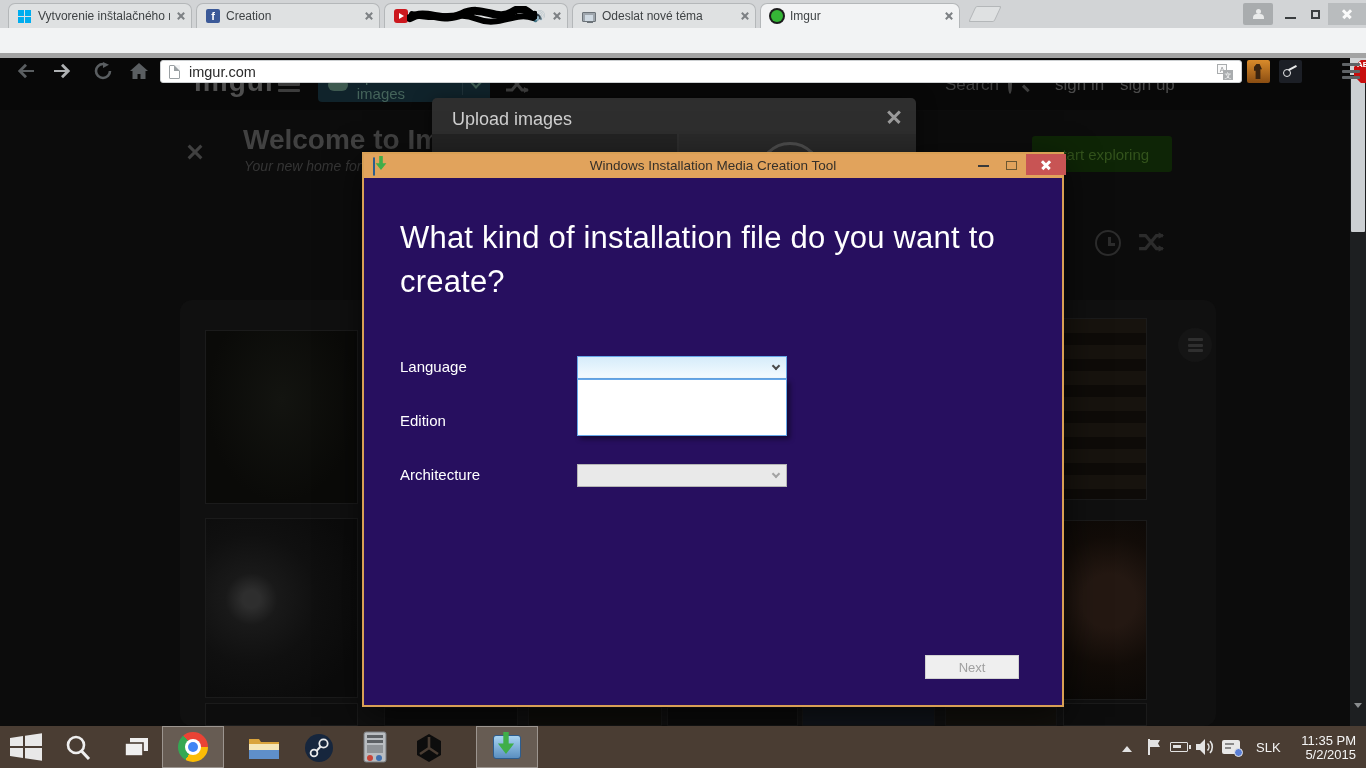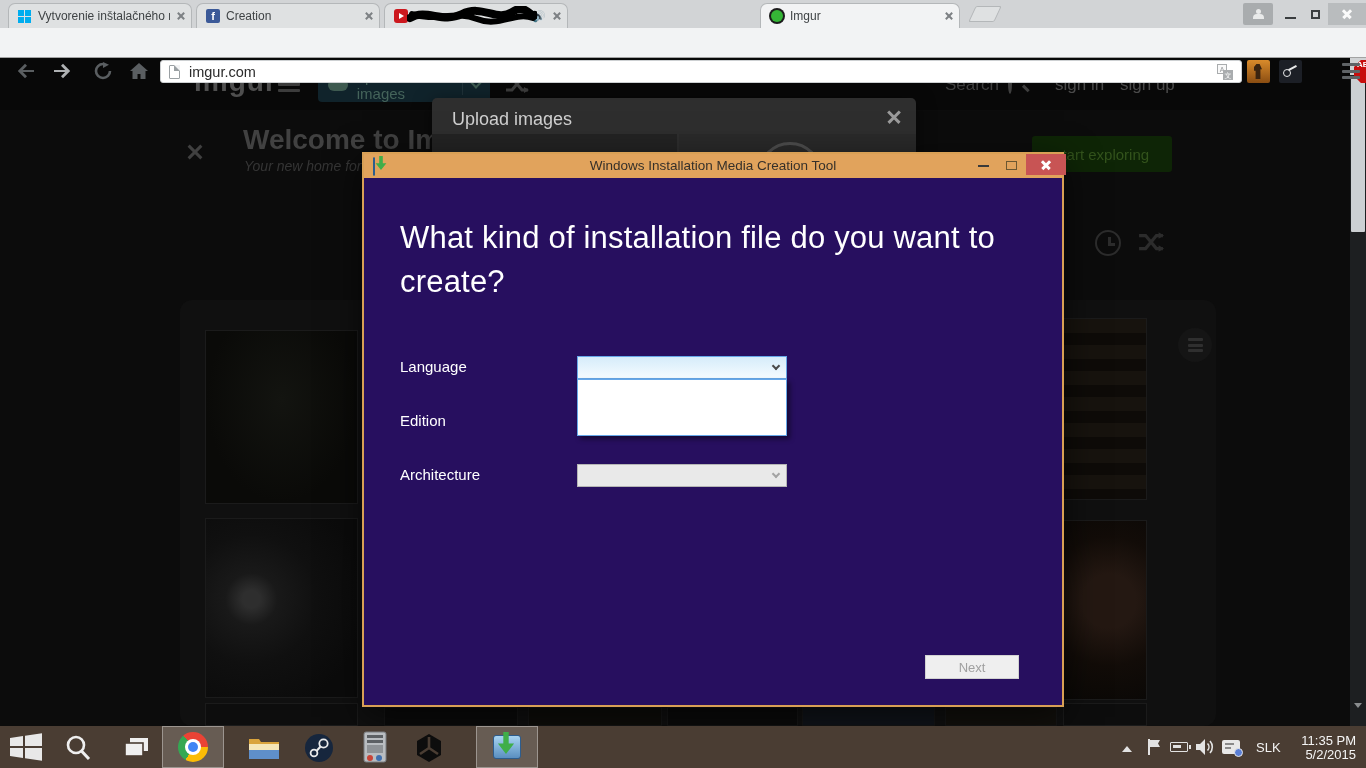--- a/index.html
+++ b/index.html
@@ -38,21 +38,21 @@
   .person { width:10px; height:10px; position:relative; }
   .person::before { content:""; position:absolute; left:3px; top:0; width:5px; height:5px; border-radius:50%; background:#e9eaea; }
   .person::after { content:""; position:absolute; left:0; top:5px; width:11px; height:5px; border-radius:4px 4px 0 0; background:#e9eaea; }
   #btn-min span { width:11px; height:2px; background:#3a3d3f; margin-top:8px; }
   #btn-restore span { width:9px; height:9px; border:2px solid #3a3d3f; background:transparent; }
   #btn-close-chrome { left:1328px; width:38px; background:#b9bcbe; }
   #btn-close-chrome .x-icon { width:11px; height:11px; }
   #btn-close-chrome .x-icon::before, #btn-close-chrome .x-icon::after { background:#fafafa; height:2.5px; }
 
   
-  #toolbar { left:0; top:28px; width:1366px; height:30px; background:#f2f3f4; border-bottom:1px solid #a3a3a3; z-index:2; }
+  #toolbar { left:0; top:28px; width:1366px; height:30px; background:#f2f3f4; border-bottom:5px solid #a3a3a3; z-index:2; }
   .tbtn { top:31px; width:26px; height:24px; display:flex; align-items:center; justify-content:center; }
   #omnibox { left:160px; top:32px; width:1082px; height:23px; background:#fff; border:1px solid #cdd0d2; border-radius:3px; display:flex; align-items:center; padding:0 8px; gap:9px; }
   .doc-icon { width:11px; height:14px; border:1.5px solid #9aa0a3; border-radius:1px; position:relative; background:#fff; }
   .doc-icon::after { content:""; position:absolute; right:-1px; top:-1px; border:3px solid #f2f3f4; border-left-color:#9aa0a3; border-bottom-color:#9aa0a3; }
   #url-text { font-size:14.5px; color:#2b2b2b; }
   .translate-ic { margin-left:auto; width:16px; height:16px; position:relative; opacity:.75; }
   .translate-ic i { position:absolute; width:10px; height:10px; border:1px solid #8d9194; background:#f8f8f8; font-style:normal; font-size:7px; text-align:center; line-height:9px; color:#6d7174; }
   .translate-ic i+i { left:6px; top:6px; background:#8d9194; color:#fff; }
   .ext { top:32px; width:23px; height:23px; border-radius:2px; }
   #ext-csgo { left:1247px; background:linear-gradient(#d98b2b,#8a4d12); }
@@ -196,20 +196,25 @@
     <div class="abs tab" style="left:384px;width:184px;">
       <span class="fav fav-yt"></span>
       <span class="tab-title"></span>
       <svg class="scribble" width="130" height="20" viewBox="0 0 130 20">
         <path d="M3,12 C20,2 35,18 55,8 S90,16 105,6 S125,14 128,9" stroke="#000" stroke-width="8" fill="none" stroke-linecap="round"></path>
         <path d="M5,8 C28,16 48,4 70,13 S108,5 126,12" stroke="#000" stroke-width="6" fill="none" stroke-linecap="round"></path>
       </svg>
       <span class="speaker-sm">🔊</span>
       <span class="x-icon tab-close"></span>
     </div>
+    <div class="abs tab" style="left:572px;width:184px;">
+      <span class="fav fav-mon"></span>
+      <span class="tab-title">Odeslat nové téma</span>
+      <span class="x-icon tab-close"></span>
+    </div>
     <div class="abs tab active" style="left:760px;width:200px;">
       <span class="fav">
           <span class="fav-imgur" style="display:block"></span>
         </span>
       <span class="tab-title">Imgur</span>
       <span class="x-icon tab-close"></span>
     </div>
     <div class="abs" id="newtab"></div>
     <div class="abs winbtn" id="btn-profile">
         <span class="person"></span>

